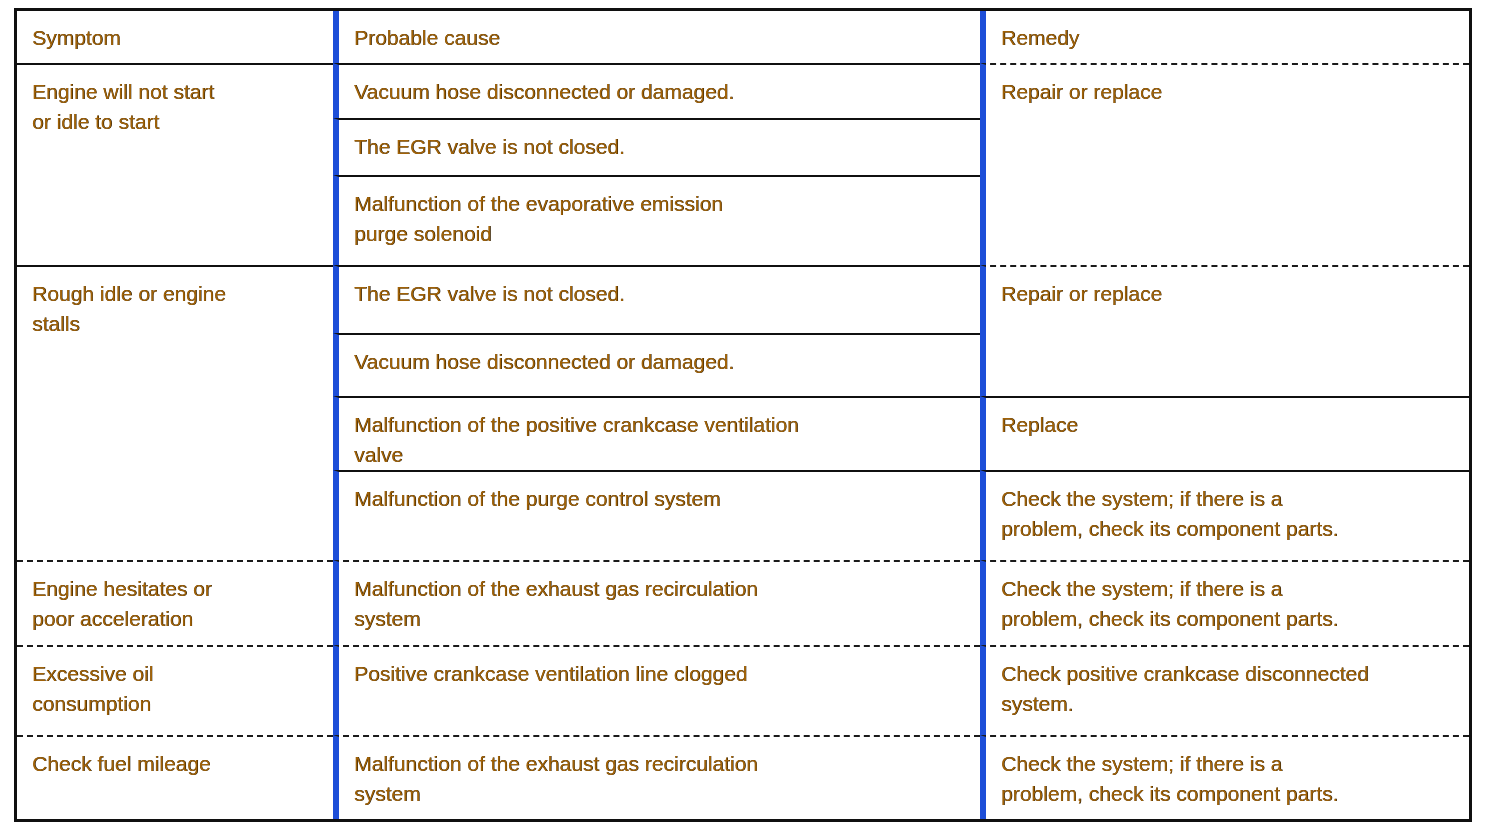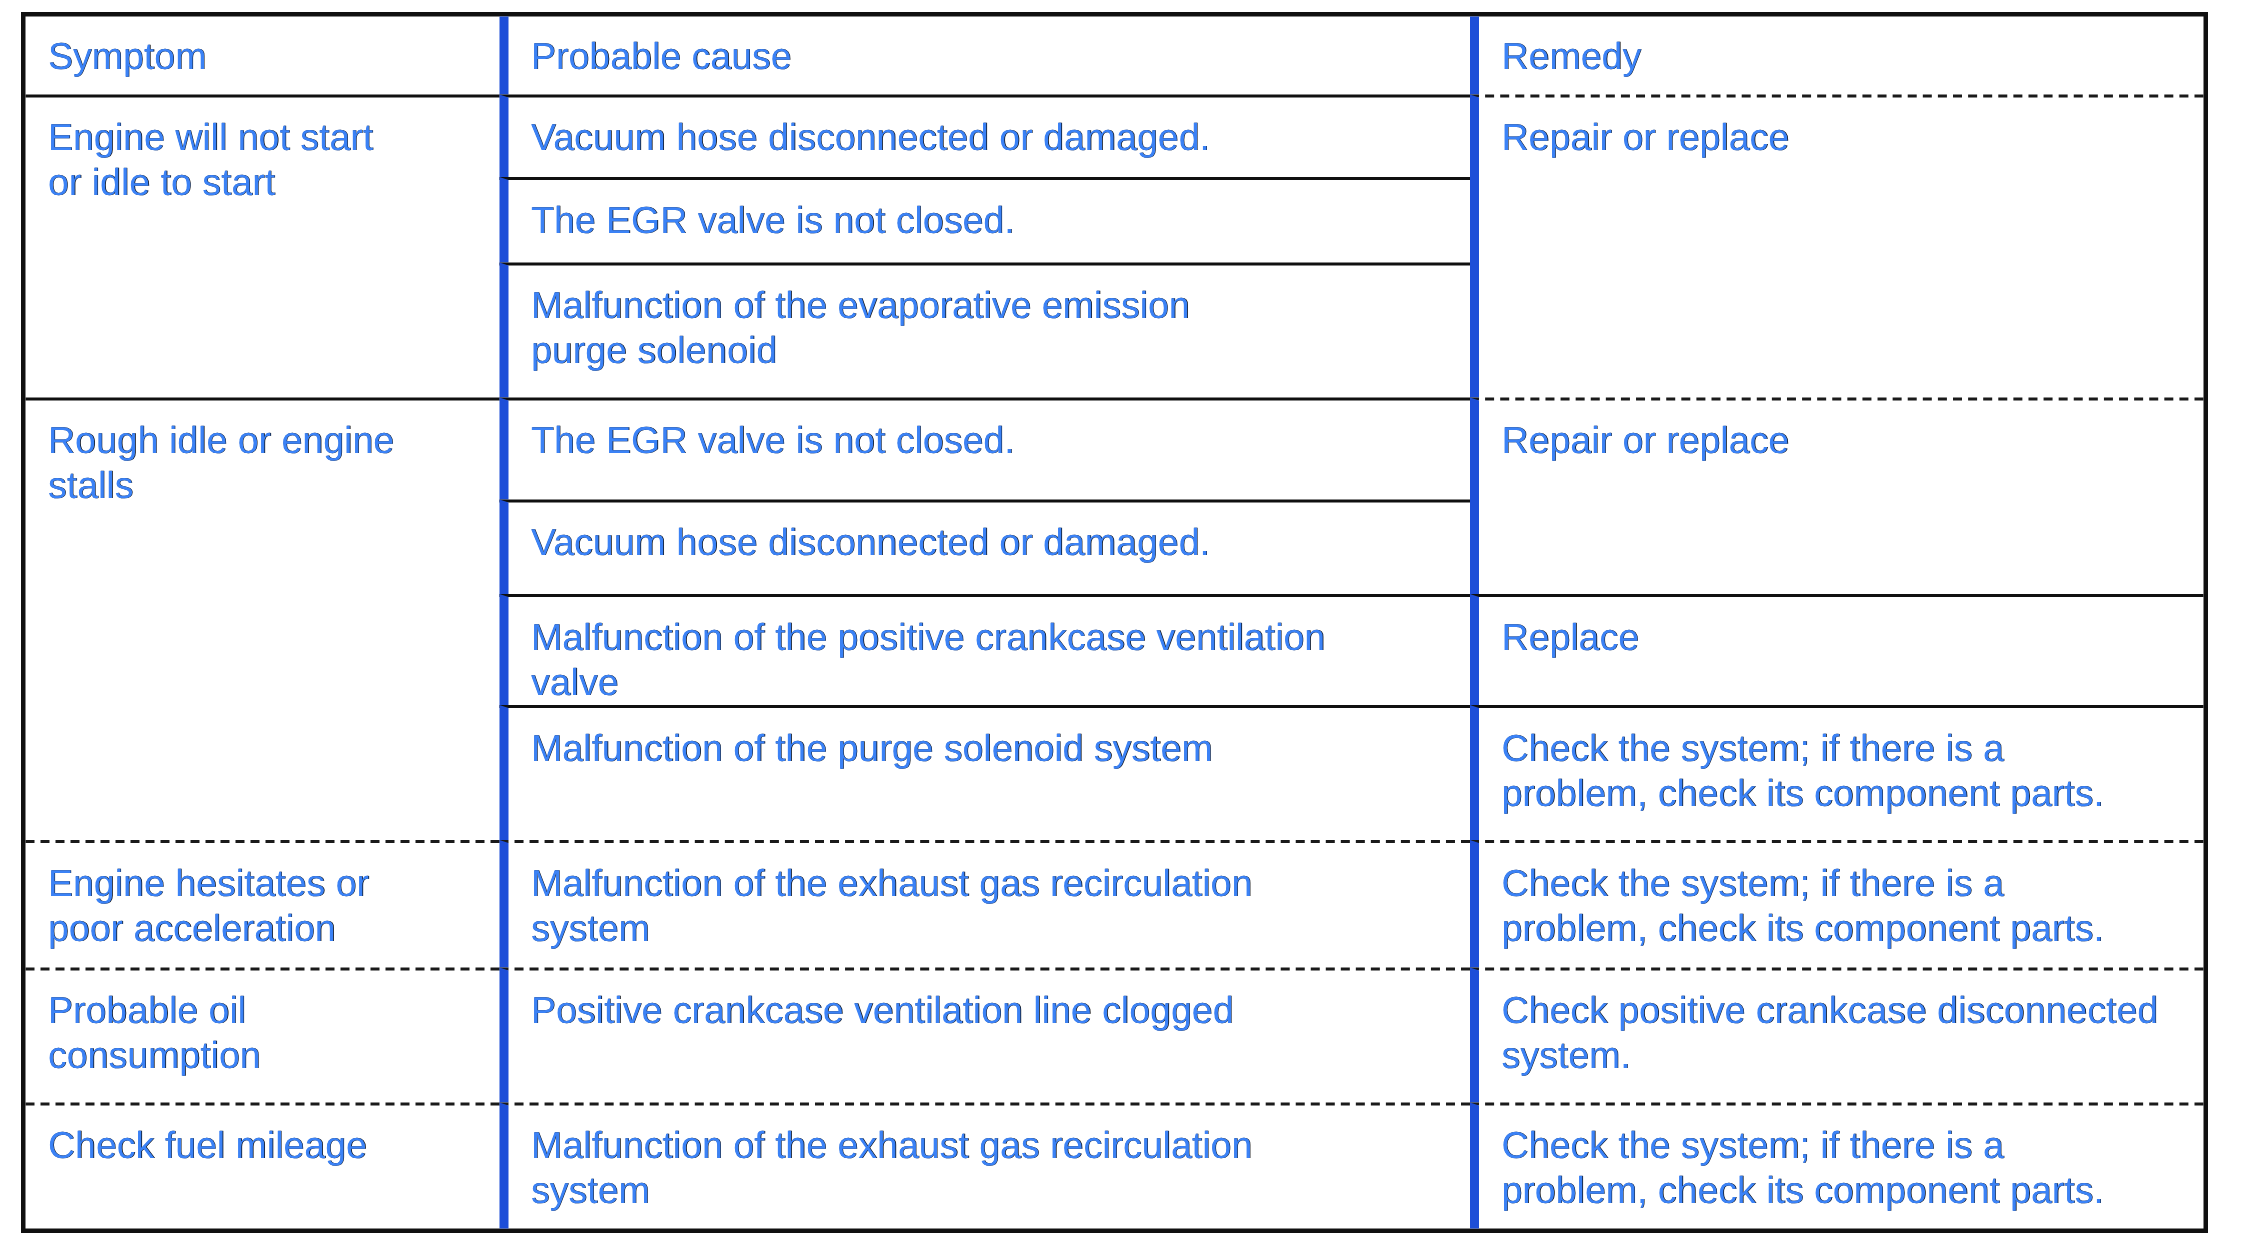--- a/index.html
+++ b/index.html
@@ -11,22 +11,22 @@
   .page { position: relative; width: 1504px; height: 832px; background: #fff; }
   table.tbl {
     position: absolute; left: 14px; top: 8px;
     border-collapse: separate; border-spacing: 0;
     border: 3px solid #101010;
     table-layout: fixed;
   }
   .tbl th, .tbl td {
     vertical-align: top; text-align: left;
     font-weight: normal;
-    font-size: 25px; line-height: 30px;
-    color: #3b82f6;
+    font-size: 21px; line-height: 30px;
+    color: #a16207;
     padding: 12px 10px 0 15px;
     white-space: pre-line;
     text-shadow: 0.4px 0.3px 0 #0c0c0c; 
   }
   
   .c2, .c3 { border-left: 6px solid #1d4ed8; }
   
   .bt  { border-top: 2px solid  #101010; }
   .btd { border-top: 2px dashed #1a1a1a; }
 </style>
@@ -70,36 +70,36 @@
     </tr>
     <tr style="height:63px">
       <td class="c2 bt">Vacuum hose disconnected or damaged.</td>
     </tr>
     <tr style="height:66px">
       <td class="c2 bt">Malfunction of the positive crankcase ventilation
 valve</td>
       <td class="c3 bt">Replace</td>
     </tr>
     <tr style="height:90px">
-      <td class="c2 bt">Malfunction of the purge solenoid system</td>
+      <td class="c2 bt">Malfunction of the purge control system</td>
       <td class="c3 bt">Check the system; if there is a
 problem, check its component parts.</td>
     </tr>
 
     <tr style="height:85px">
       <td class="btd">Engine hesitates or
 poor acceleration</td>
       <td class="c2 btd">Malfunction of the exhaust gas recirculation
 system</td>
       <td class="c3 btd">Check the system; if there is a
 problem, check its component parts.</td>
     </tr>
 
     <tr style="height:90px">
-      <td class="btd">Probable oil
+      <td class="btd">Excessive oil
 consumption</td>
       <td class="c2 btd">Positive crankcase ventilation line clogged</td>
       <td class="c3 btd">Check positive crankcase disconnected
 system.</td>
     </tr>
 
     <tr style="height:84px">
       <td class="btd">Check fuel mileage</td>
       <td class="c2 btd">Malfunction of the exhaust gas recirculation
 system</td>

